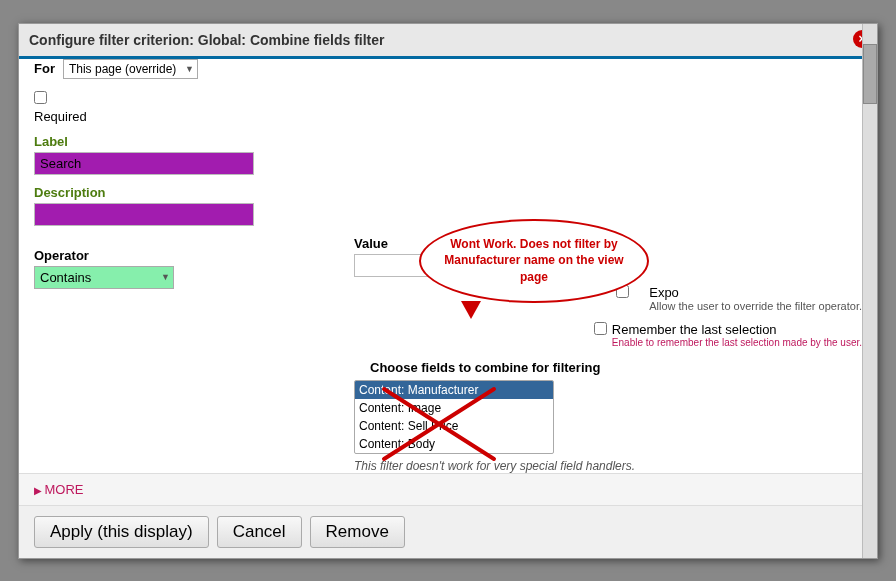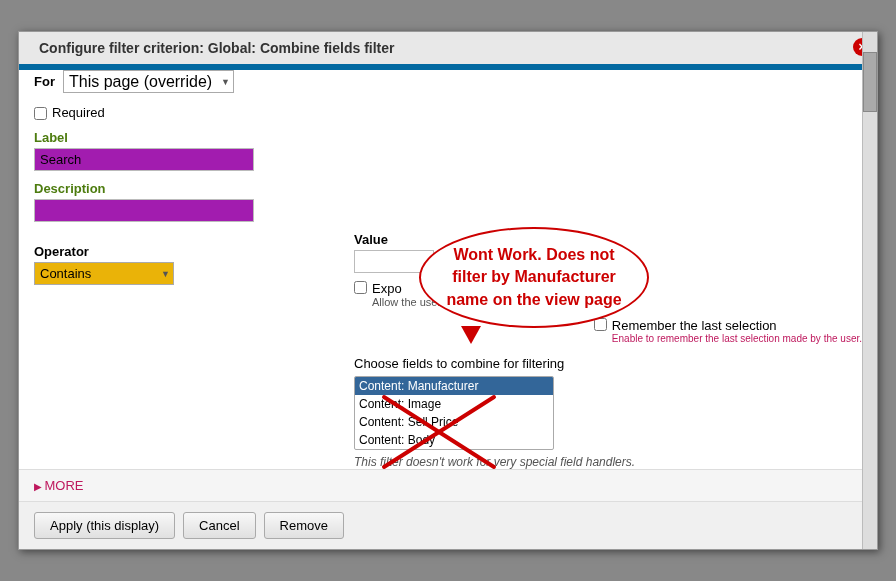--- a/index.html
+++ b/index.html
@@ -16,22 +16,22 @@
     }
     .dialog {
       background: #f0f0f0;
       border: 1px solid #999;
       width: 860px;
       position: relative;
       box-shadow: 2px 2px 8px rgba(0,0,0,0.5);
     }
     .dialog-title {
       background: #e8e8e8;
-      border-bottom: 6px solid #0369a1;
-      padding: 8px 30px 8px 20px;
+      border-bottom: 3px solid #0369a1;
+      padding: 8px 30px 8px 10px;
       font-size: 14px;
       font-weight: bold;
       color: #333;
     }
     .close-btn {
       position: absolute;
       top: 6px;
       right: 6px;
       width: 18px;
       height: 18px;
@@ -58,44 +58,45 @@
       margin-bottom: 12px;
     }
     .for-label {
       font-weight: bold;
       font-size: 13px;
     }
     .for-select {
       border: 1px solid #aaa;
       background: #fff;
       padding: 2px 20px 2px 5px;
-      font-size: 16px;
+      font-size: 12px;
       appearance: none;
       position: relative;
       cursor: pointer;
     }
     .select-wrapper {
       position: relative;
       display: inline-block;
     }
     .select-wrapper::after {
       content: '▼';
       font-size: 9px;
       position: absolute;
       right: 4px;
       top: 50%;
       transform: translateY(-50%);
       pointer-events: none;
       color: #555;
     }
     .checkbox-row {
       display: flex;
-      align-items: flex-end;
+      align-items: flex-start;
       gap: 5px;
       margin-bottom: 10px;
+      flex-direction: column;
     }
     .field-label {
       font-weight: bold;
       margin-bottom: 3px;
       color: #4d7c0f;
     }
     .text-input {
       border: 1px solid #bbb;
       padding: 3px 5px;
       width: 220px;
@@ -125,52 +126,54 @@
       width: 80px;
       font-size: 13px;
       background: #fff;
     }
     .section-label {
       font-weight: bold;
       margin-bottom: 3px;
     }
     .operator-select {
       border: 1px solid #aaa;
-      background: #eab308;
+      background: #86efac;
       padding: 3px 25px 3px 5px;
       font-size: 13px;
       width: 140px;
       appearance: none;
       cursor: pointer;
     }
     .expose-row {
       display: flex;
       align-items: flex-start;
-      gap: 5px;
+      gap: 20px;
       margin-top: 8px;
+      justify-content: flex-end;
     }
     .expose-text {
       font-size: 12px;
       color: #555;
     }
     .remember-row {
       display: flex;
       align-items: flex-start;
       gap: 5px;
       margin-top: 10px;
       justify-content: flex-end;
     }
     .remember-text {
       font-size: 10px;
       color: #be185d;
     }
     .choose-fields-label {
-      font-weight: normal;
+      font-weight: bold;
       margin-top: 12px;
       margin-bottom: 5px;
+      margin-left: 16px;
     }
     .fields-list {
       border: 1px solid #aaa;
       width: 200px;
       font-size: 12px;
       background: #fff;
     }
     .fields-list option {
       padding: 2px 4px;
     }
@@ -193,21 +196,21 @@
       font-size: 10px;
     }
     .dialog-footer {
       padding: 10px 15px;
       background: #f0f0f0;
       display: flex;
       gap: 8px;
     }
     .btn {
       padding: 5px 15px;
-      font-size: 13px;
+      font-size: 17px;
       border: 1px solid #aaa;
       background: linear-gradient(to bottom, #f8f8f8, #e0e0e0);
       cursor: pointer;
       border-radius: 3px;
     }
     .scrollbar {
       position: absolute;
       right: 0;
       top: 0;
       width: 15px;
@@ -305,21 +308,21 @@
             <option>Content: Image</option>
             <option>Content: Sell Price</option>
             <option>Content: Body</option>
           </select>
           <div class="fields-note">This filter doesn't work for very special field handlers.</div>
         </div>
       </div>
     </div>
 
     <div style="position:absolute; top:195px; left:400px; width:230px; pointer-events:none;">
-      <div style="background:#fff; border:2px solid #cc0000; border-radius:50%; padding:15px 18px; font-size:16px; font-weight:bold; color:#cc0000; text-align:center; line-height:1.4; position:relative;">
+      <div style="background:#fff; border:2px solid #cc0000; border-radius:50%; padding:15px 18px; font-size:12px; font-weight:bold; color:#cc0000; text-align:center; line-height:1.4; position:relative;">
         <span>Wont Work. Does not filter by Manufacturer name on the view page</span>
         
         <div style="position:absolute; bottom:-18px; left:40px; width:0; height:0; border-left:10px solid transparent; border-right:10px solid transparent; border-top:18px solid #cc0000;"></div>
       </div>
     </div>
 
     <svg style="position:absolute; top:355px; left:355px; width:130px; height:90px; pointer-events:none;" viewBox="0 0 130 90">
       <line x1="10" y1="10" x2="120" y2="80" stroke="#cc0000" stroke-width="4" stroke-linecap="round"></line>
       <line x1="120" y1="10" x2="10" y2="80" stroke="#cc0000" stroke-width="4" stroke-linecap="round"></line>
     </svg>

